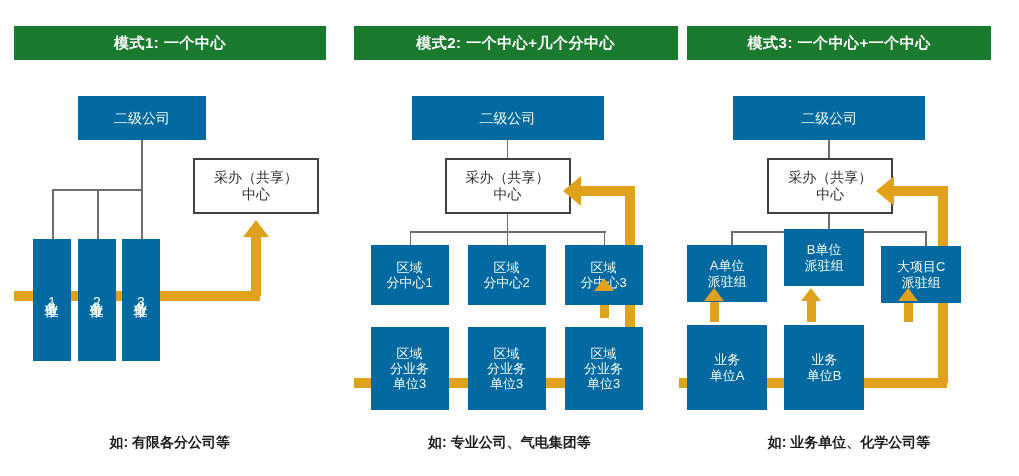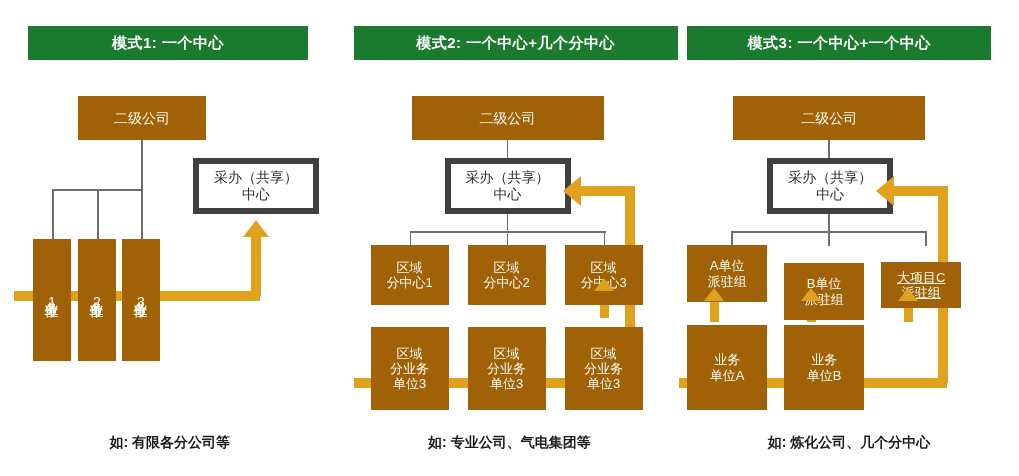--- a/index.html
+++ b/index.html
@@ -19,34 +19,34 @@
     background:#1a7a2e;
     color:#ffffff;
     display:flex;align-items:center;justify-content:center;
     font-weight:bold;font-size:15px;letter-spacing:.5px;
     white-space:nowrap;
   }
 
   
   .gbox{
     position:absolute;
-    background:#a16207;
+    background:#0369a1;
     color:#f2fbf2;
     display:flex;align-items:center;justify-content:center;
     text-align:center;
     font-size:14px;line-height:1.18;
     box-sizing:border-box;
     white-space:pre-line;
     z-index:3;
   }
   .gbox.small{font-size:13px;}
   .obox{
     position:absolute;
     background:#ffffff;
-    border:6px solid #404040;
+    border:2px solid #404040;
     color:#2c2c2c;
     display:flex;align-items:center;justify-content:center;
     text-align:center;
     font-size:14px;line-height:1.25;
     box-sizing:border-box;
     white-space:pre-line;
     z-index:5;
   }
 
   
@@ -95,21 +95,21 @@
     font-weight:bold;font-size:14px;color:#1d1d1d;
     white-space:nowrap;
   }
 </style>
 </head>
 <body>
 
 <div class="panels">
 
   <div class="panel">
-    <div class="banner" style="left:28px;width:280px;">模式1: 一个中心</div>
+    <div class="banner" style="left:14px;width:312px;">模式1: 一个中心</div>
 
     <div class="gbox" style="left:78px;top:96px;width:128px;height:44px;">二级公司</div>
 
     <div class="vline" style="left:141px;top:140px;height:50px;"></div>
     <div class="hline" style="left:52px;top:189px;width:91px;"></div>
     <div class="vline" style="left:52px;top:189px;height:51px;"></div>
     <div class="vline" style="left:97px;top:189px;height:51px;"></div>
     <div class="vline" style="left:141px;top:189px;height:51px;"></div>
 
     <div class="oh thick" style="left:14px;top:291px;width:246px;"></div>
@@ -202,26 +202,26 @@
 
     <div class="ov" style="left:31px;top:300px;height:22px;"></div>
     <div class="arr-up sm" style="left:25px;top:288px;"></div>
     <div class="ov" style="left:128px;top:300px;height:22px;"></div>
     <div class="arr-up sm" style="left:122px;top:288px;"></div>
     <div class="ov" style="left:225px;top:300px;height:22px;"></div>
     <div class="arr-up sm" style="left:219px;top:288px;"></div>
 
     <div class="gbox small" style="left:8px;top:245px;width:80px;height:57px;">A单位
 派驻组</div>
-    <div class="gbox small" style="left:105px;top:263px;width:80px;height:57px;">B单位
+    <div class="gbox small" style="left:105px;top:229px;width:80px;height:57px;">B单位
 派驻组</div>
-    <div class="gbox small" style="left:202px;top:262px;width:80px;height:46px;text-decoration:underline;">大项目C
+    <div class="gbox small" style="left:202px;top:246px;width:80px;height:57px;">大项目C
 派驻组</div>
 
     <div class="gbox small" style="left:8px;top:325px;width:80px;height:85px;">业务
 单位A</div>
     <div class="gbox small" style="left:105px;top:325px;width:80px;height:85px;">业务
 单位B</div>
 
-    <div class="caption">如: 炼化公司、几个分中心</div>
+    <div class="caption">如: 业务单位、化学公司等</div>
   </div>
 
 </div>
 
 </body></html>

